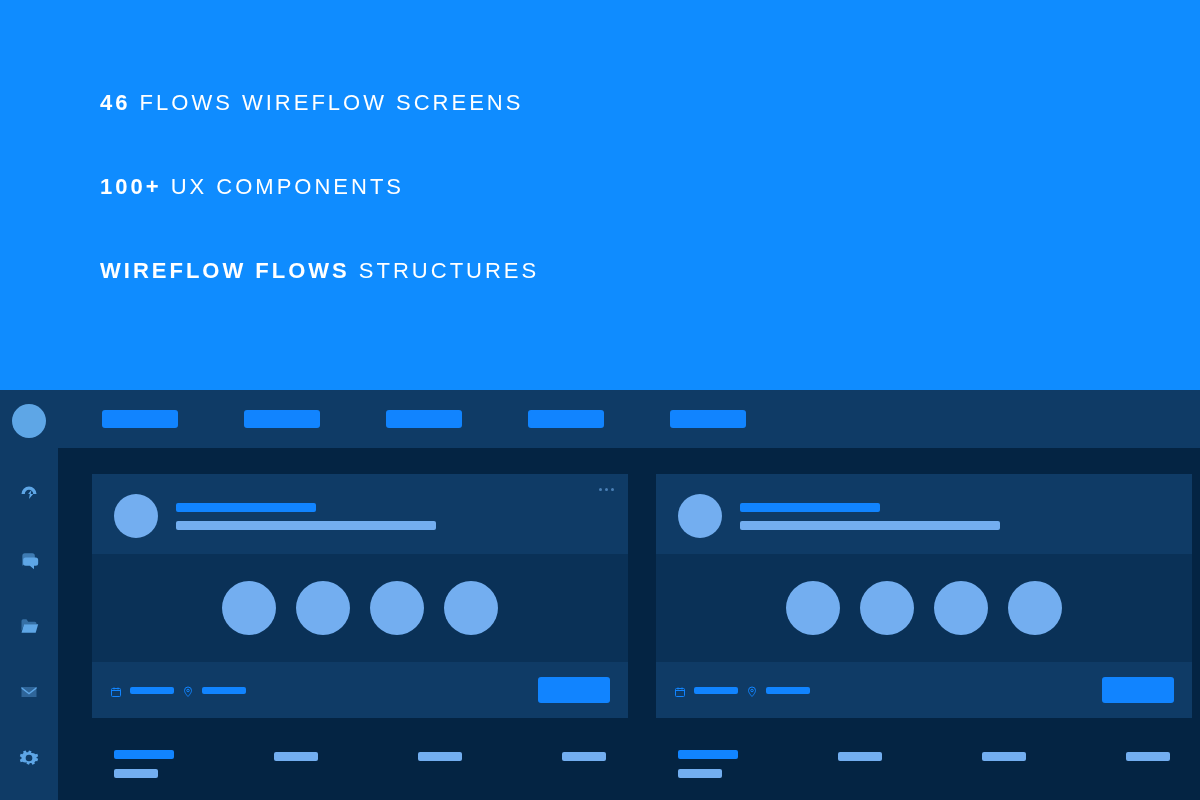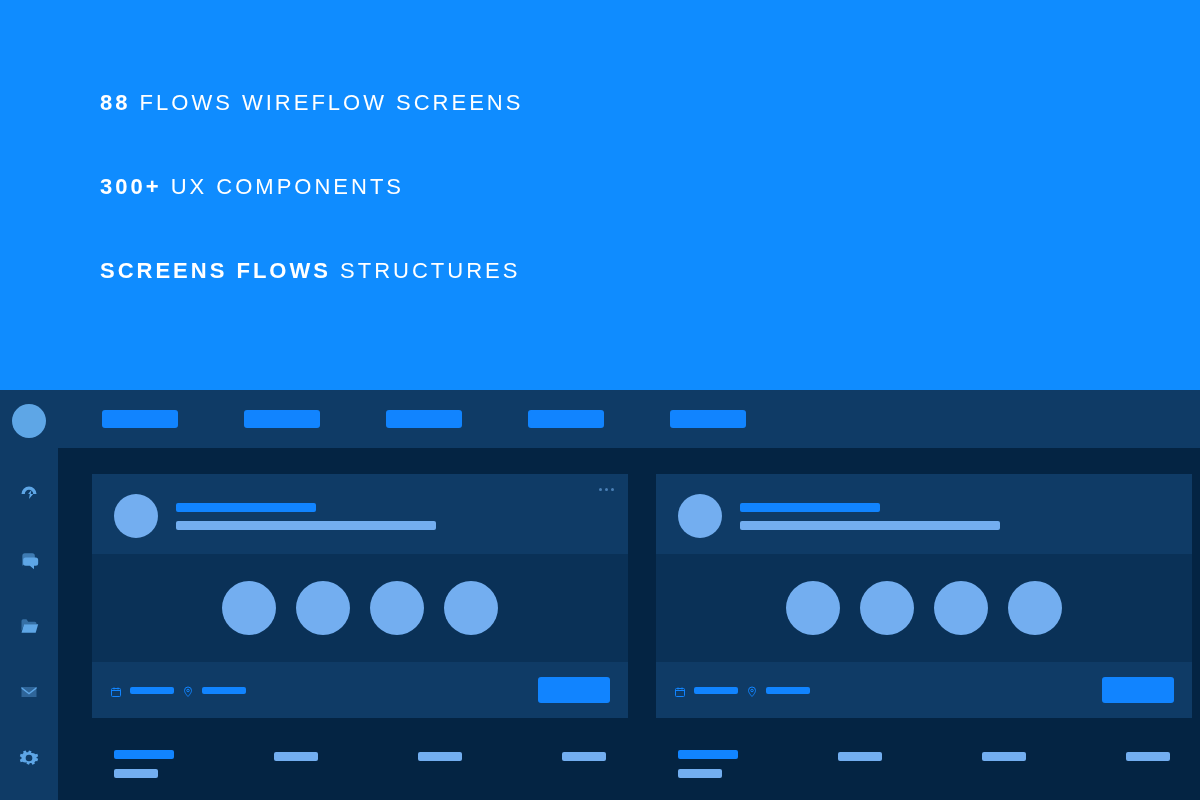--- a/index.html
+++ b/index.html
@@ -141,29 +141,29 @@
   .mini-col { display:flex; flex-direction:column; gap:10px; }
   .mini-a { width:60px; height:9px; border-radius:2px; background:#1184ff; }
   .mini-b { width:44px; height:9px; border-radius:2px; background:#73aef0; }
   .mini-single { width:60px; height:9px; border-radius:2px; background:#73aef0; margin-top:2px;}
 </style>
 </head>
 <body>
 
 <section class="hero">
   <p class="hero-line">
-    <b>88</b>
+    <b>46</b>
     <span>FLOWS WIREFLOW SCREENS</span>
   </p>
   <p class="hero-line">
-    <b>300+</b>
+    <b>100+</b>
     <span>UX COMPONENTS</span>
   </p>
   <p class="hero-line">
-    <b>SCREENS FLOWS</b>
+    <b>WIREFLOW FLOWS</b>
     <span>STRUCTURES</span>
   </p>
 </section>
 
 <section class="app">
 
   <aside class="sidebar">
     <div class="sidebar-avatar"></div>
 
     <div class="sidebar-icon">

